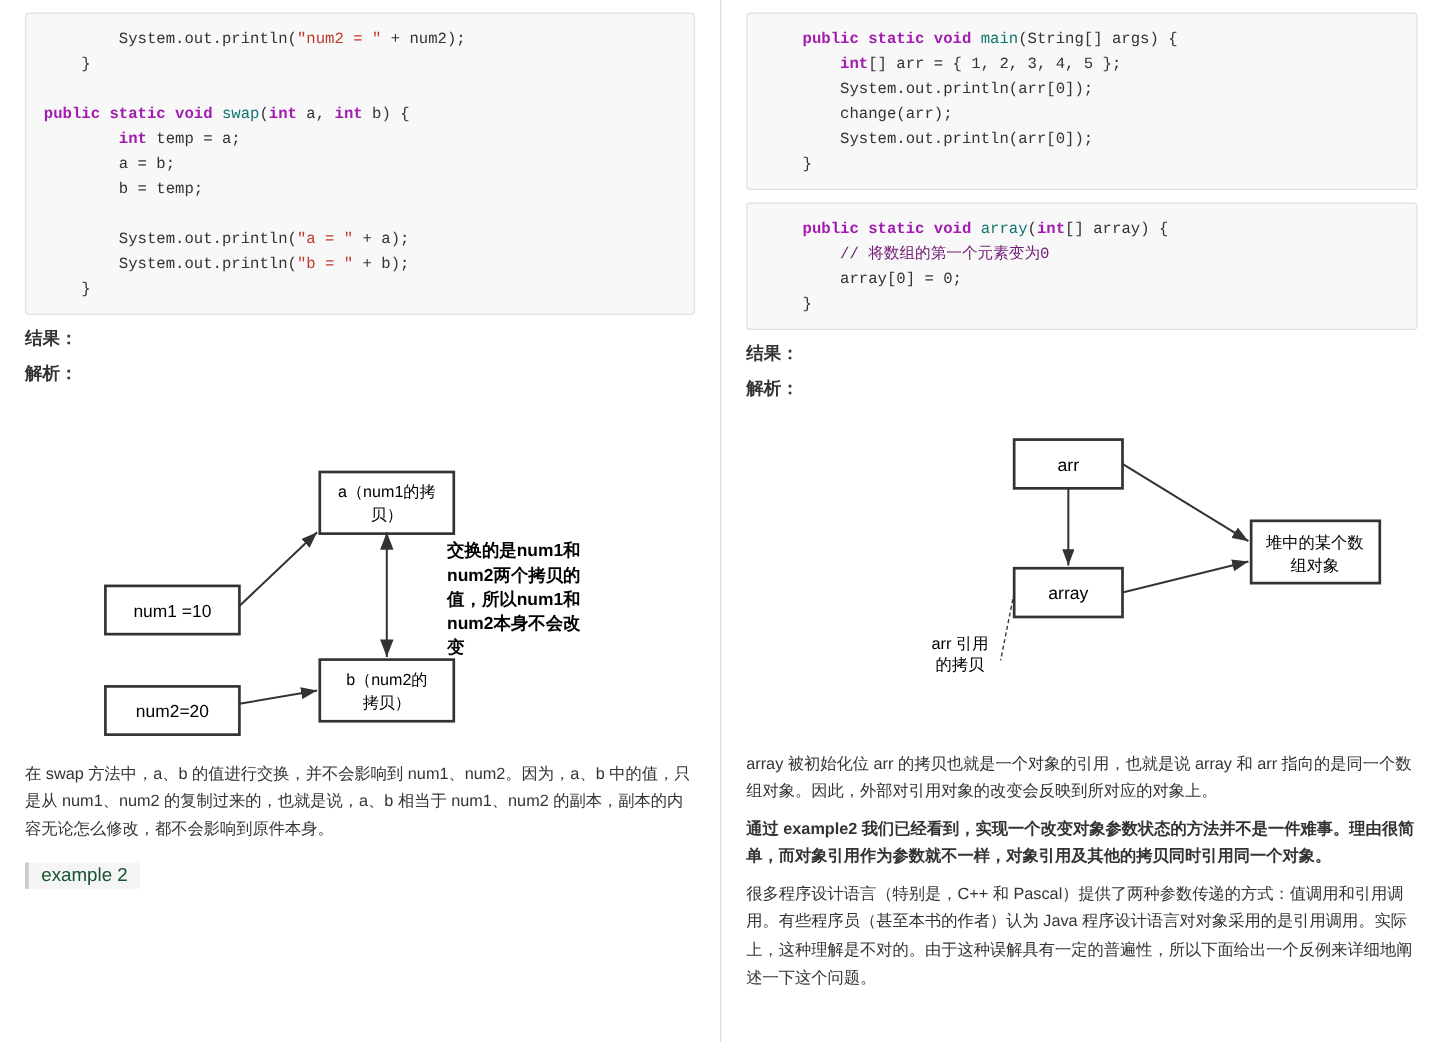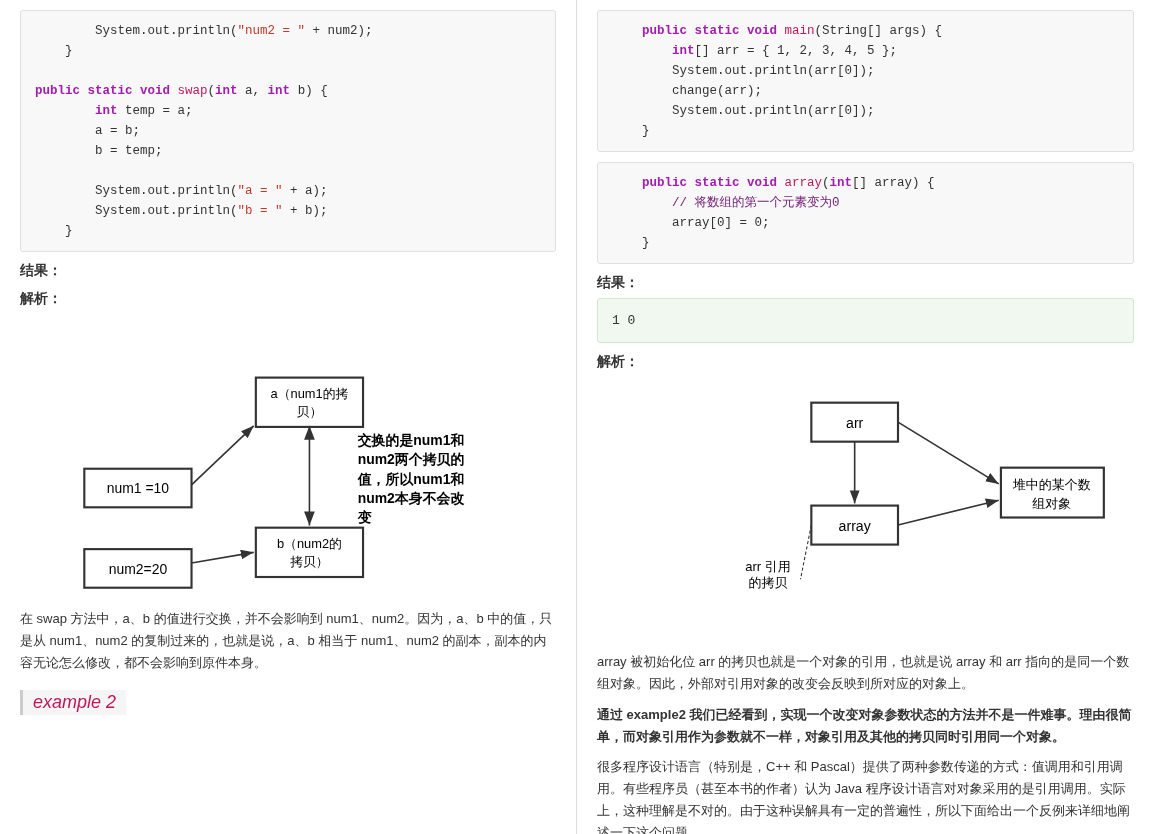--- a/index.html
+++ b/index.html
@@ -56,29 +56,28 @@
     }
     .analysis-text b {
       font-weight: bold;
     }
     .example-tag {
       display: inline-block;
       background: #f5f5f5;
       border-left: 3px solid #ccc;
       padding: 2px 10px;
       margin: 8px 0;
-      font-size: 18px;
-      color: #be185d;
-      font-style: italic;
+      font-size: 15px;
+      color: #14532d;
     }
     
     .kw { color: #a21caf; font-weight: bold; }
     .cm { color: #701a75; }
     .st { color: #c0392b; }
-    .fn { color: #be185d; }
+    .fn { color: #0f766e; }
     
     .diagram-container {
       position: relative;
       width: 100%;
       height: 280px;
       margin: 10px 0;
     }
     
     .diagram-container2 {
       position: relative;
@@ -170,22 +169,20 @@
         change(arr);
         System.out.println(arr[0]);
     }</div>
 
   <div class="code-block"><span class="kw">    public static void</span> <span class="fn">array</span>(<span class="kw">int</span>[] array) {
         <span class="cm">// 将数组的第一个元素变为0</span>
         array[0] = 0;
     }</div>
 
   <div class="section-label">结果：</div>
-  <div class="result-block">1
-0</div>
 
   <div class="section-label">解析：</div>
 
   <div class="diagram-container2">
     <svg viewBox="0 0 470 240" style="width:100%;height:100%;">
 
       <rect x="185" y="20" width="80" height="36" fill="white" stroke="#333" stroke-width="2"></rect>
       <text x="225" y="43" text-anchor="middle" font-size="13">arr</text>
 
       <rect x="185" y="115" width="80" height="36" fill="white" stroke="#333" stroke-width="2"></rect>

